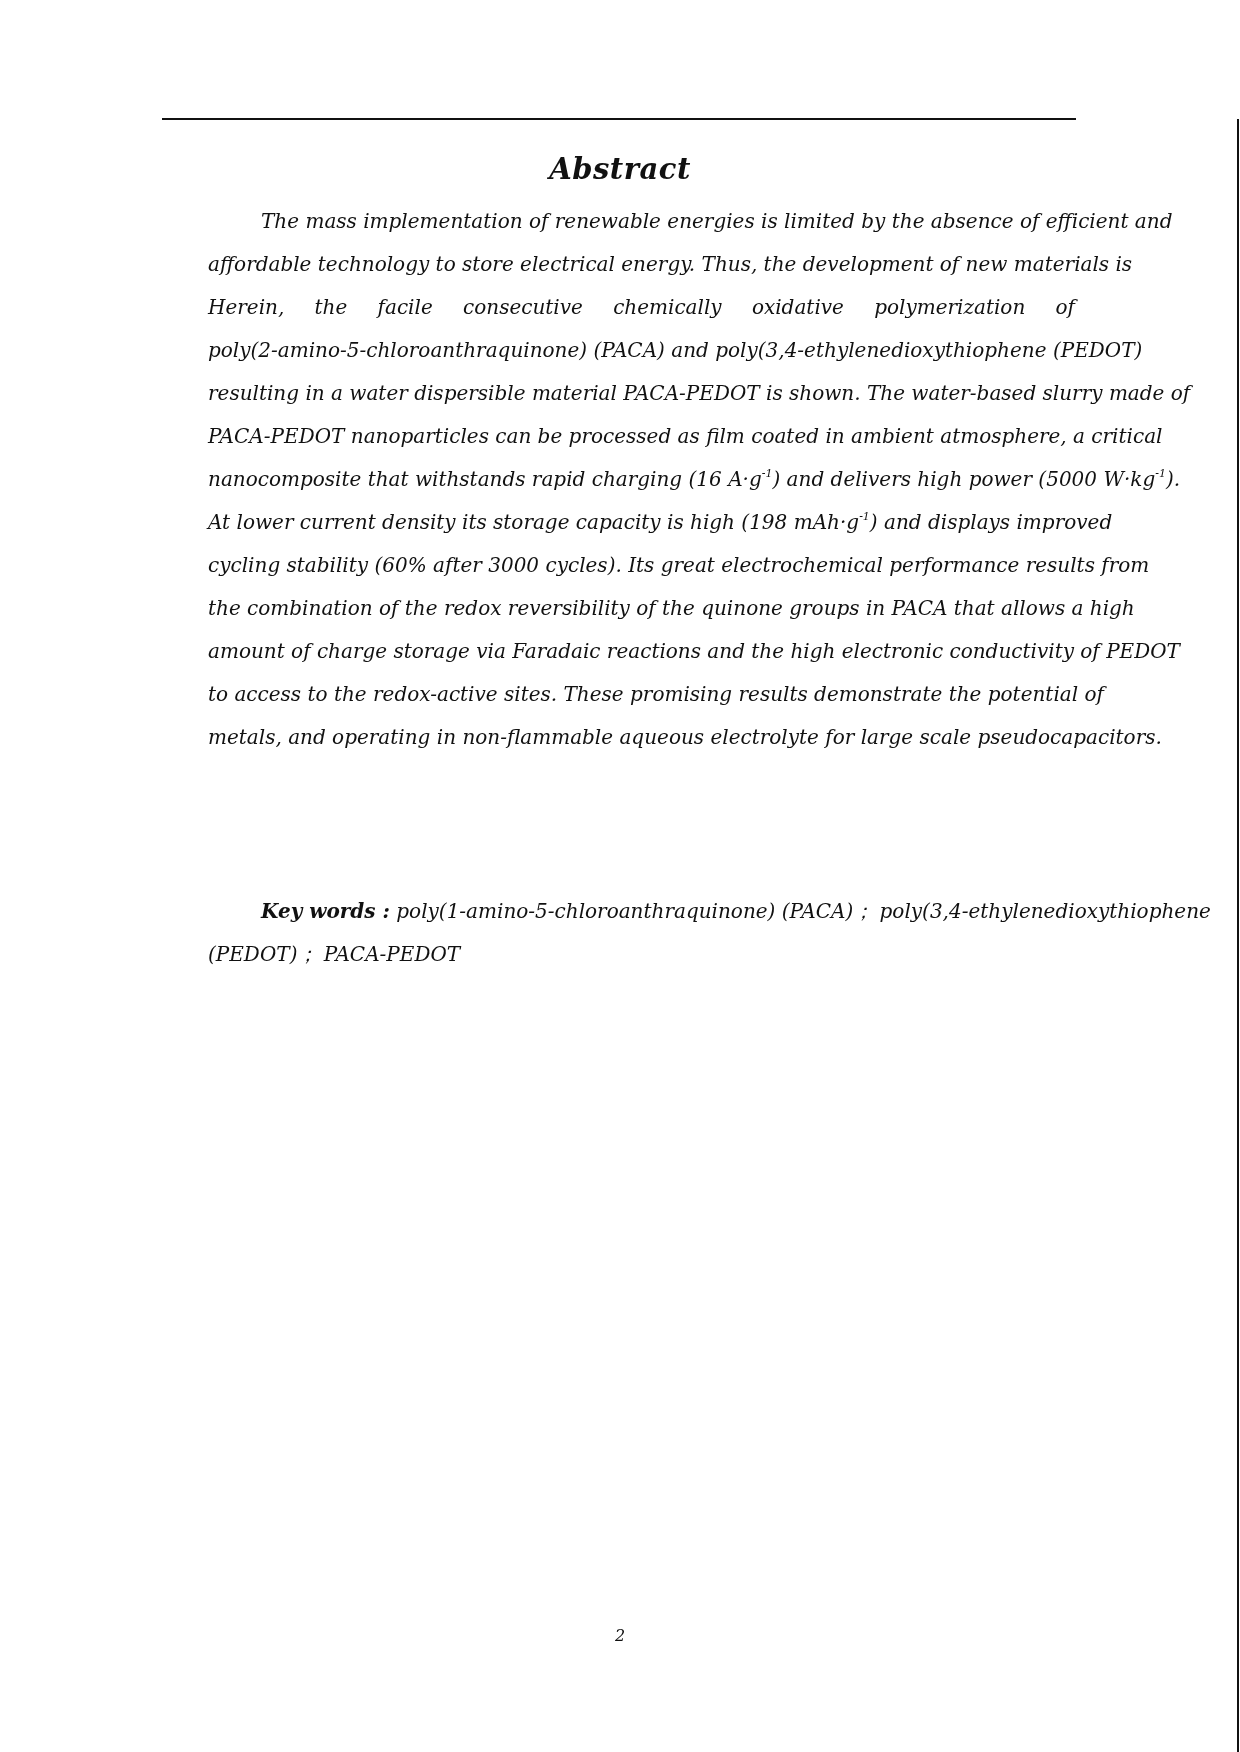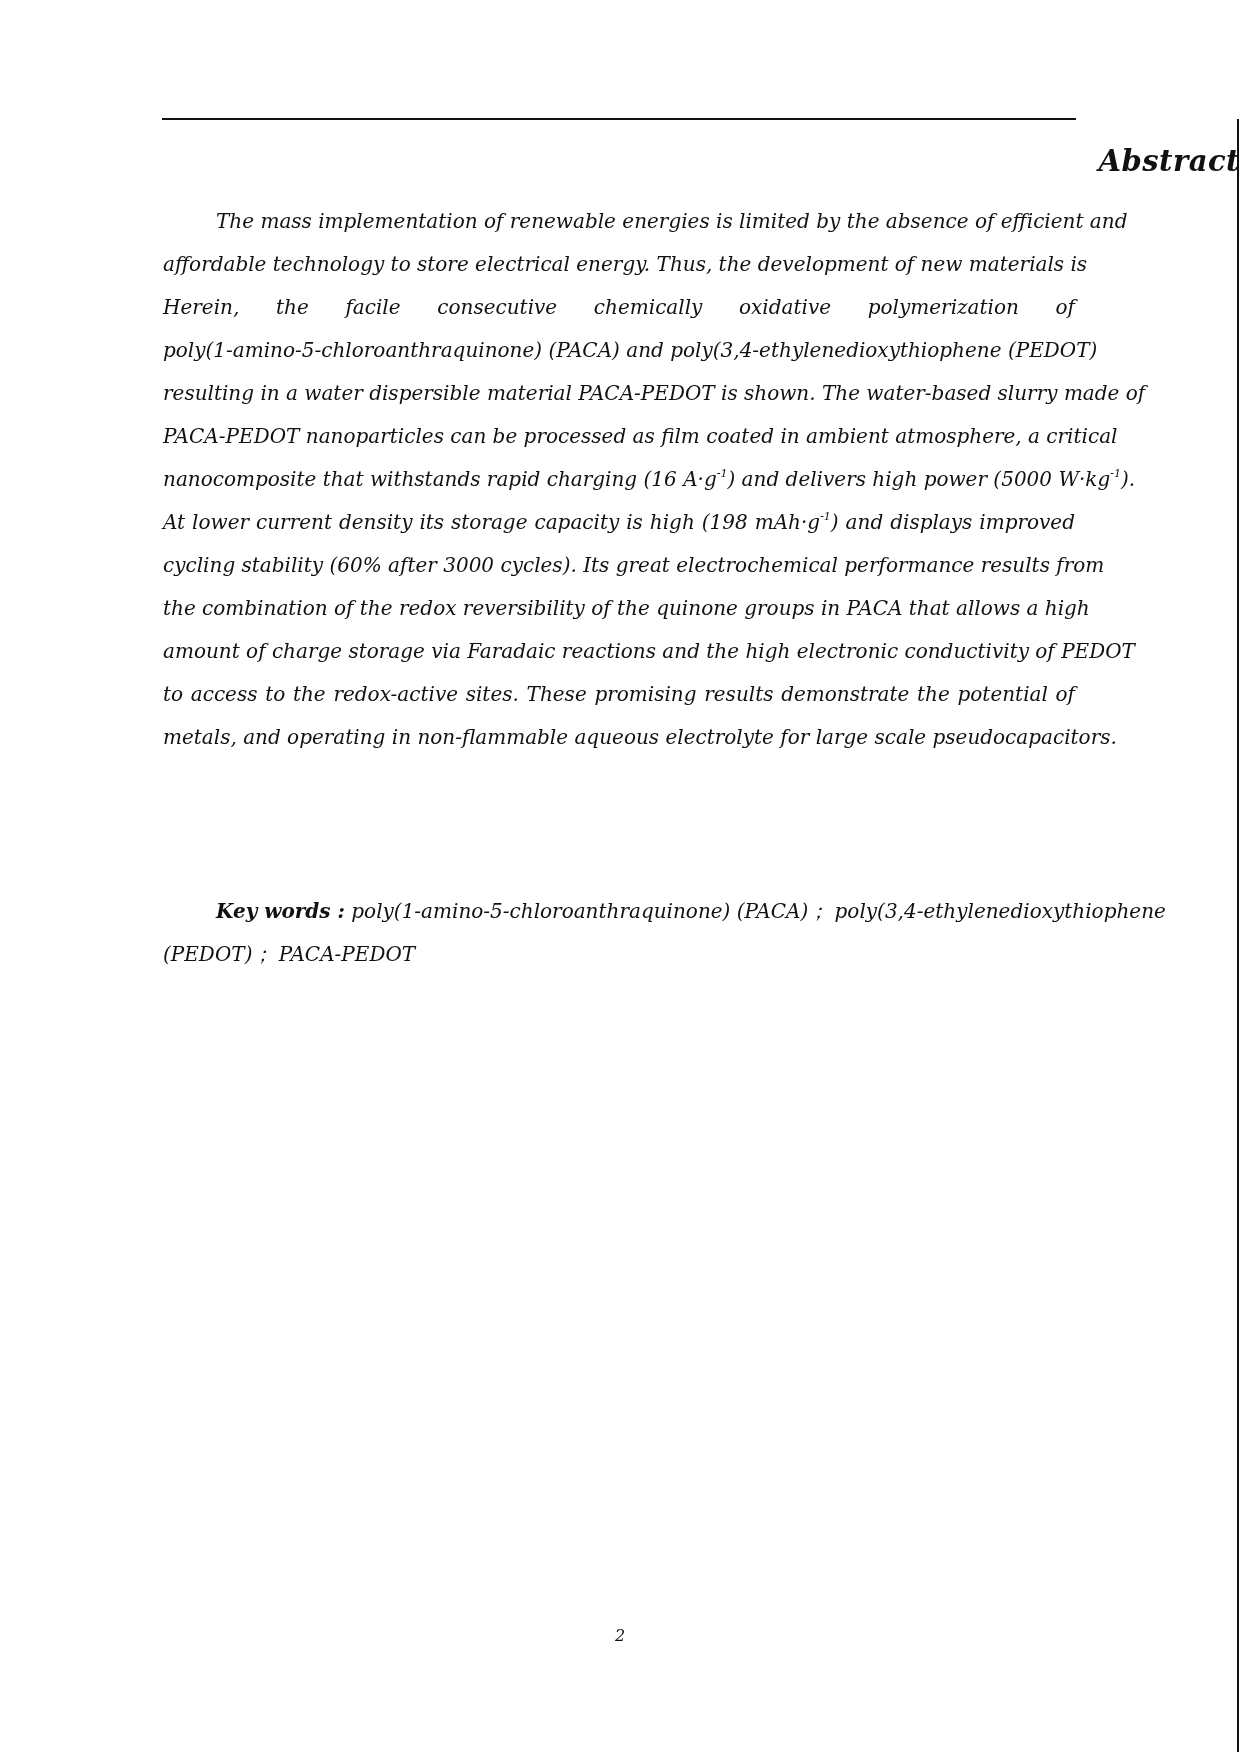--- a/index.html
+++ b/index.html
@@ -1,45 +1,45 @@
 <!DOCTYPE html>
 <html><head>
 <meta charset="utf-8">
 <style>
   html, body { margin: 0; padding: 0; background: #ffffff; }
   body { width: 1240px; height: 1752px; position: relative; overflow: hidden;
          font-family: "DejaVu Serif", serif; color: #111; }
   .top-rule { position: absolute; left: 162px; top: 118px; width: 914px; height: 2px; background: #111; }
   .right-edge { position: absolute; left: 1237px; top: 119px; width: 2px; height: 1633px; background: #111; }
-  .title { position: absolute; left: 0; width: 1240px; top: 144px; text-align: right;
+  .title { position: absolute; left: 0; width: 1240px; top: 152px; text-align: center;
            font-size: 29px; font-weight: bold; font-style: italic; letter-spacing: 0.5px; }
   .body-text { position: absolute; left: 163px; width: 912px; top: 200px; }
   .line { height: 43px; line-height: 43px; font-size: 20px; font-style: italic;
-          text-align: justify; text-align-last: justify; white-space: nowrap; overflow: visible; }
+          text-align: justify; text-align-last: justify; white-space: nowrap; overflow: visible; margin-left: 45px; }
   .line.last { text-align-last: left; }
   .line.indent { padding-left: 53px; }
   .line sup { font-size: 11px; vertical-align: 9px; line-height: 0; }
   .kw-block { position: absolute; left: 163px; width: 912px; top: 890px; }
   .kw-label { font-weight: bold; }
   .page-num { position: absolute; left: 0; width: 1240px; top: 1626px; text-align: center;
               font-size: 16px; font-style: italic; }
 </style>
 </head>
 <body>
 
 <div class="top-rule"></div>
 <div class="right-edge"></div>
 
 <div class="title">Abstract</div>
 
 <div class="body-text">
   <div class="line indent">The mass implementation of renewable energies is limited by the absence of efficient and</div>
   <div class="line">affordable technology to store electrical energy. Thus, the development of new materials is</div>
   <div class="line">Herein, the facile consecutive chemically oxidative polymerization of</div>
-  <div class="line">poly(1-amino-5-chloroanthraquinone) (PACA) and poly(3,4-ethylenedioxythiophene (PEDOT)</div>
+  <div class="line">poly(2-amino-5-chloroanthraquinone) (PACA) and poly(3,4-ethylenedioxythiophene (PEDOT)</div>
   <div class="line">resulting in a water dispersible material PACA-PEDOT is shown. The water-based slurry made of</div>
   <div class="line">PACA-PEDOT nanoparticles can be processed as film coated in ambient atmosphere, a critical</div>
   <div class="line"><span>nanocomposite that withstands rapid charging (16 A·g</span><sup>-1</sup><span>) and delivers high power (5000 W·kg</span><sup>-1</sup><span>).</span></div>
   <div class="line"><span>At lower current density its storage capacity is high (198 mAh·g</span><sup>-1</sup><span>) and displays improved</span></div>
   <div class="line">cycling stability (60% after 3000 cycles). Its great electrochemical performance results from</div>
   <div class="line">the combination of the redox reversibility of the quinone groups in PACA that allows a high</div>
   <div class="line">amount of charge storage via Faradaic reactions and the high electronic conductivity of PEDOT</div>
   <div class="line">to access to the redox-active sites. These promising results demonstrate the potential of</div>
   <div class="line last">metals, and operating in non-flammable aqueous electrolyte for large scale pseudocapacitors.</div>
 </div>

